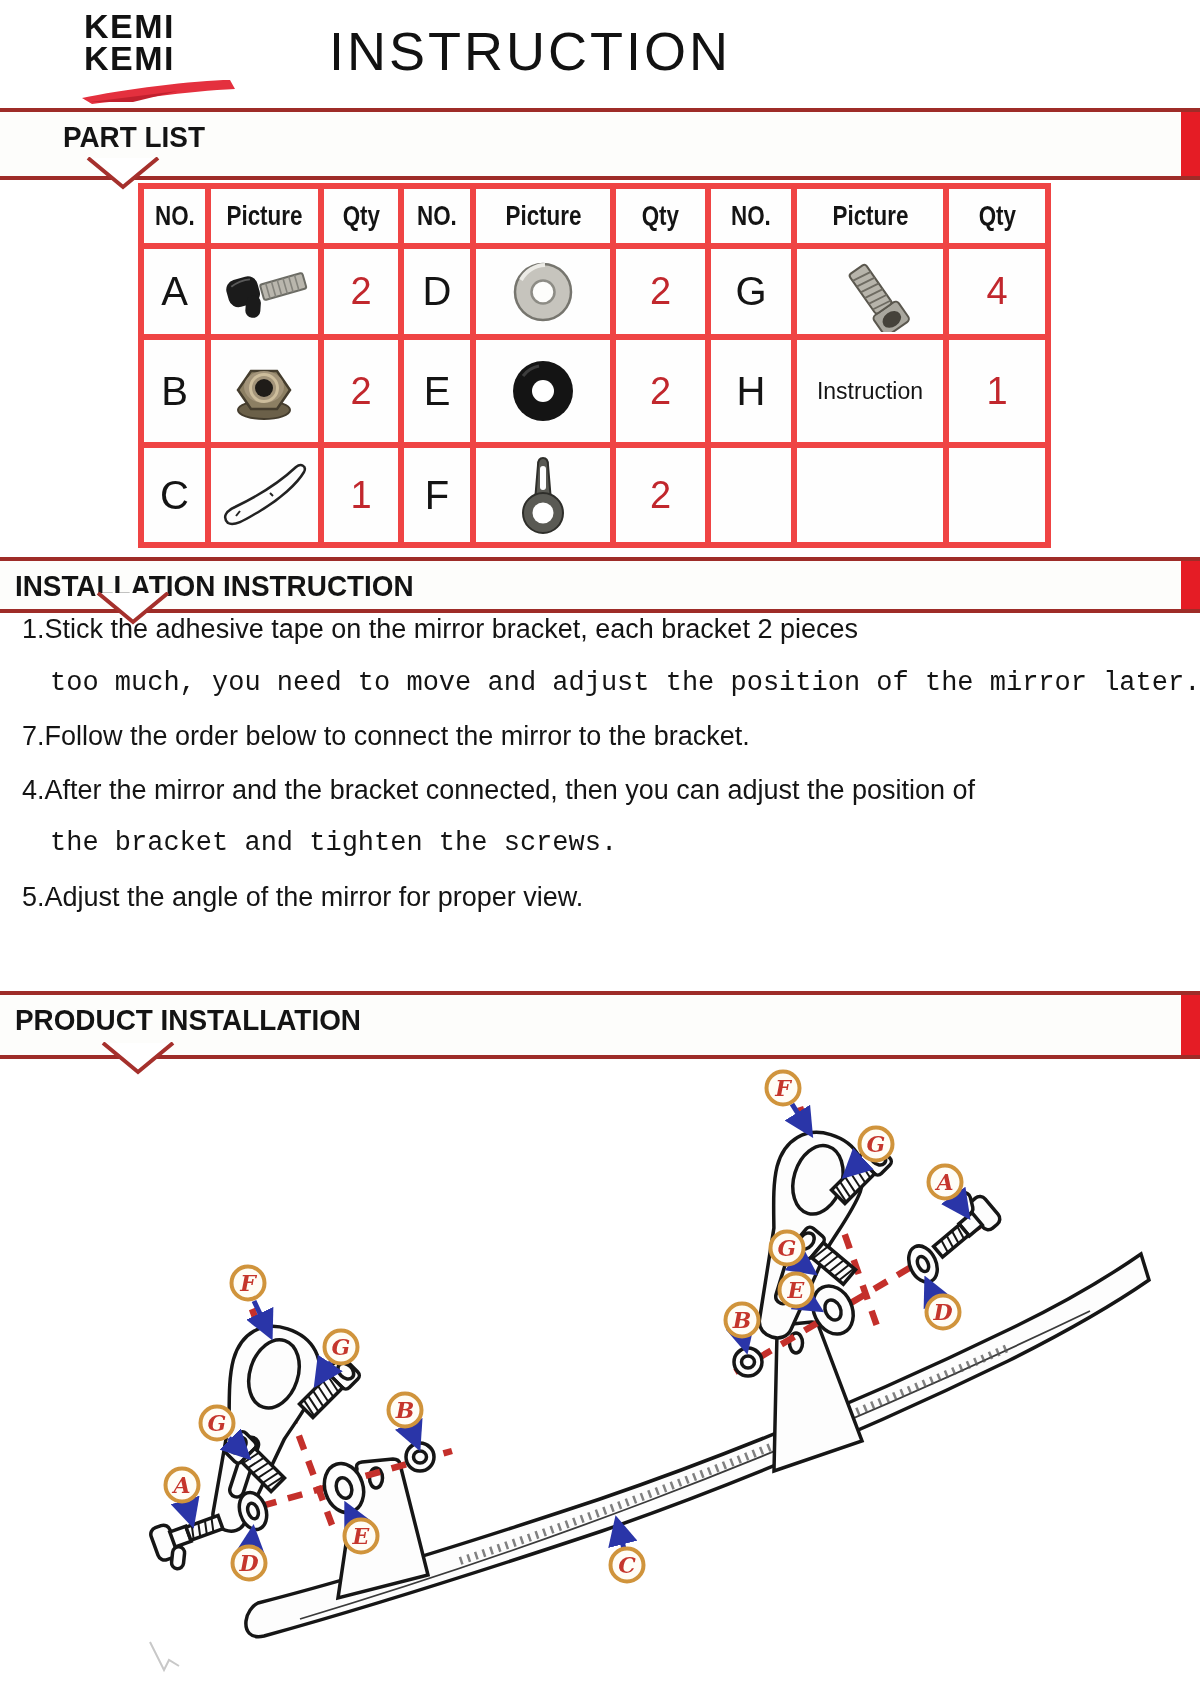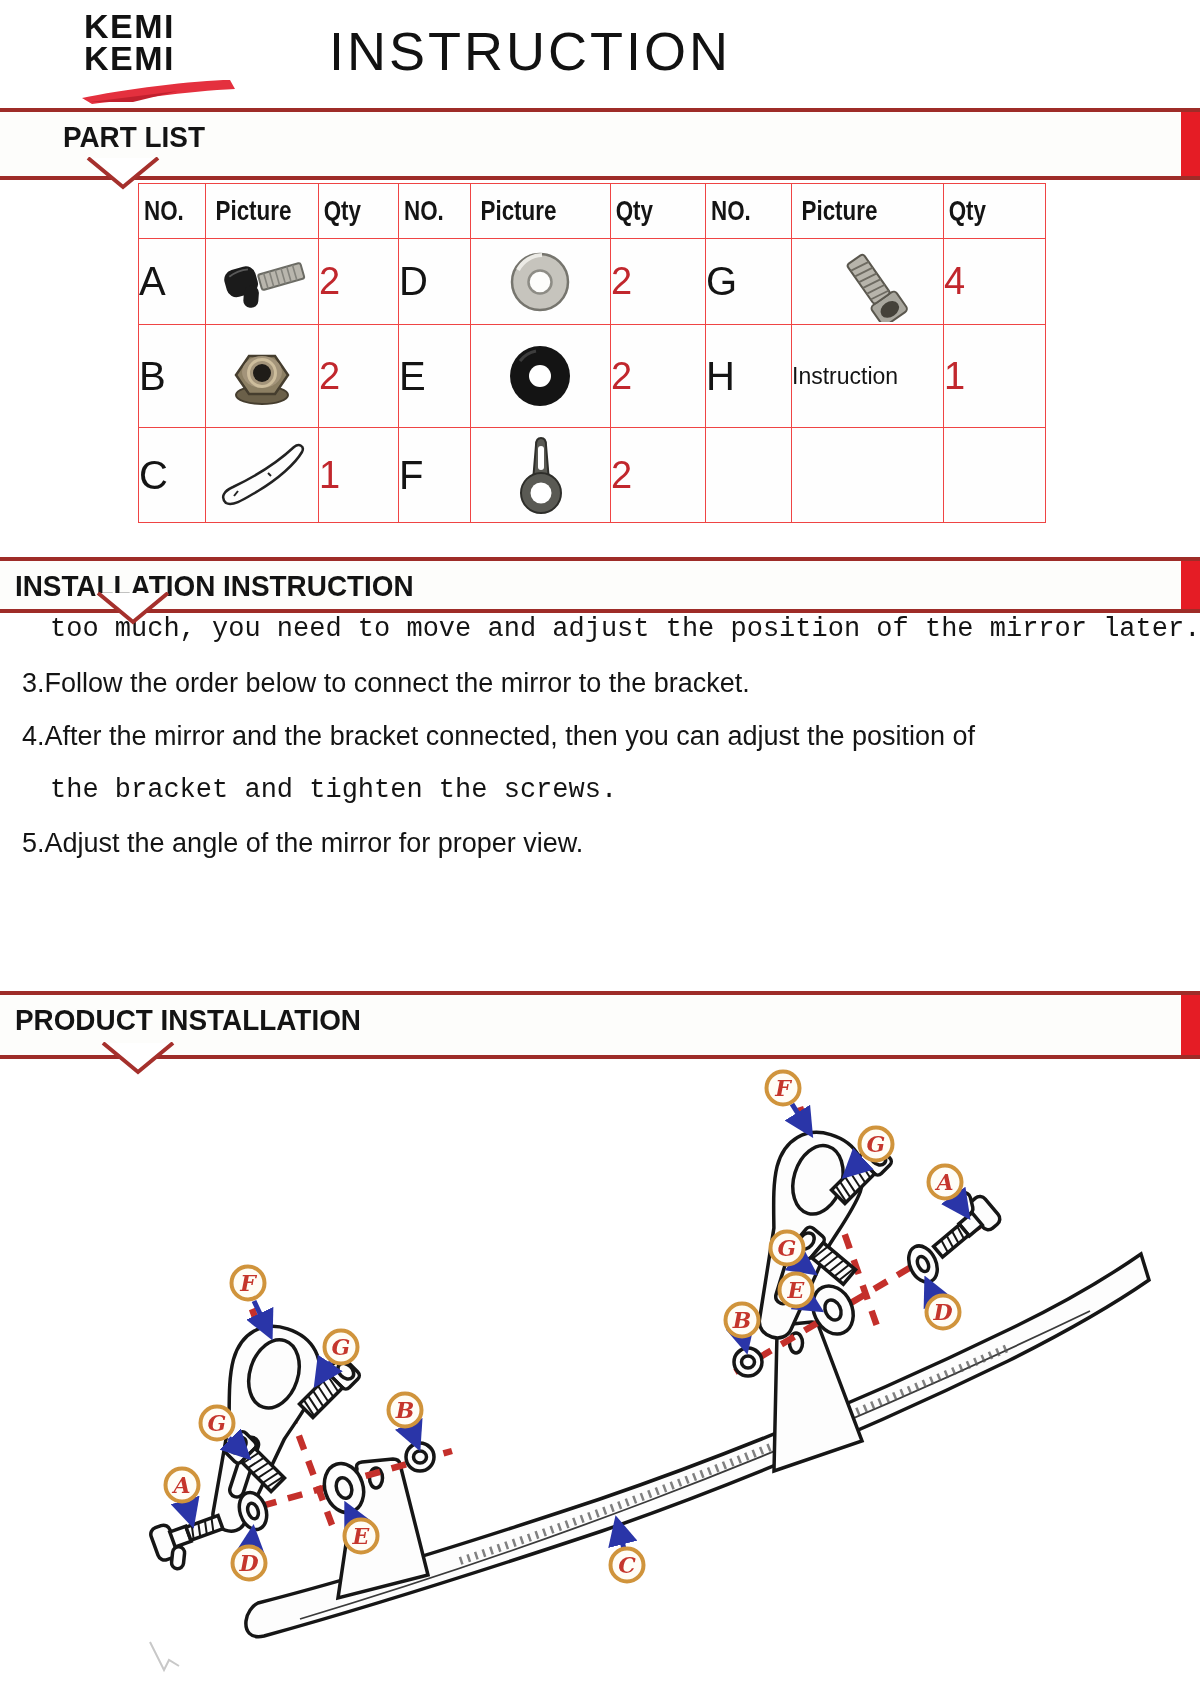--- a/index.html
+++ b/index.html
@@ -16,21 +16,21 @@
   
   .banner{position:absolute;left:0;width:1200px;box-sizing:border-box;
         border-top:4px solid #9e2c28;border-bottom:4px solid #9e2c28;background:#fdfdfb;}
   .banner .btitle{display:inline-block;transform:scaleX(0.93);transform-origin:left center;
         font-size:30px;font-weight:700;color:#141414;padding:8px 0 0 16px;white-space:nowrap;}
   .red-block{position:absolute;right:0;top:0;bottom:0;width:19px;background:#e51c25;}
   .notch{position:absolute;z-index:5;}
   
   #part-table{position:absolute;left:138px;top:183px;border-collapse:collapse;
         table-layout:fixed;width:907px;background:#fefefe;}
-  #part-table td{border:1px solid #ef4444;vertical-align:middle;
+  #part-table td{border:6px solid #ef4444;text-align:center;vertical-align:middle;
         padding:0;overflow:hidden;}
   tr.hr td{height:54px;}
   tr.r1 td{height:85px;}
   tr.r2 td{height:102px;}
   tr.r3 td{height:94px;}
   .hcell{display:inline-block;font-weight:700;font-size:28px;transform:scaleX(0.8);color:#141414;}
   .pletter{font-size:40px;color:#141414;}
   .qty{font-size:38px;font-weight:500;color:#c1272d;}
   .instr-word{font-size:23px;font-weight:500;color:#141414;}
   .picsvg{display:block;margin:0 auto;}
@@ -183,22 +183,23 @@
 
 <div class="banner" style="top:557px;height:56px;">
   <span class="btitle">INSTALLATION INSTRUCTION</span>
   <span class="red-block"></span>
 </div>
 <svg class="notch" style="left:95px;top:592px;" width="76" height="34" viewBox="0 0 76 34">
   <path d="M3,1 L38,30 L73,1" fill="#ffffff" stroke="#a5302c" stroke-width="4"></path>
 </svg>
 
 <div class="instructions">
+  <div class="iline">1.Stick the adhesive tape on the mirror bracket, each bracket 2 pieces</div>
   <div class="iline indent">too much, you need to move and adjust the position of the mirror later.</div>
-  <div class="iline">3.Follow the order below to connect the mirror to the bracket.</div>
+  <div class="iline">7.Follow the order below to connect the mirror to the bracket.</div>
   <div class="iline">4.After the mirror and the bracket connected, then you can adjust the position of</div>
   <div class="iline indent">the bracket and tighten the screws.</div>
   <div class="iline">5.Adjust the angle of the mirror for proper view.</div>
 </div>
 
 <div class="banner" style="top:991px;height:68px;">
   <span class="btitle">PRODUCT INSTALLATION</span>
   <span class="red-block"></span>
 </div>
 <svg class="notch" style="left:100px;top:1042px;" width="76" height="34" viewBox="0 0 76 34">

